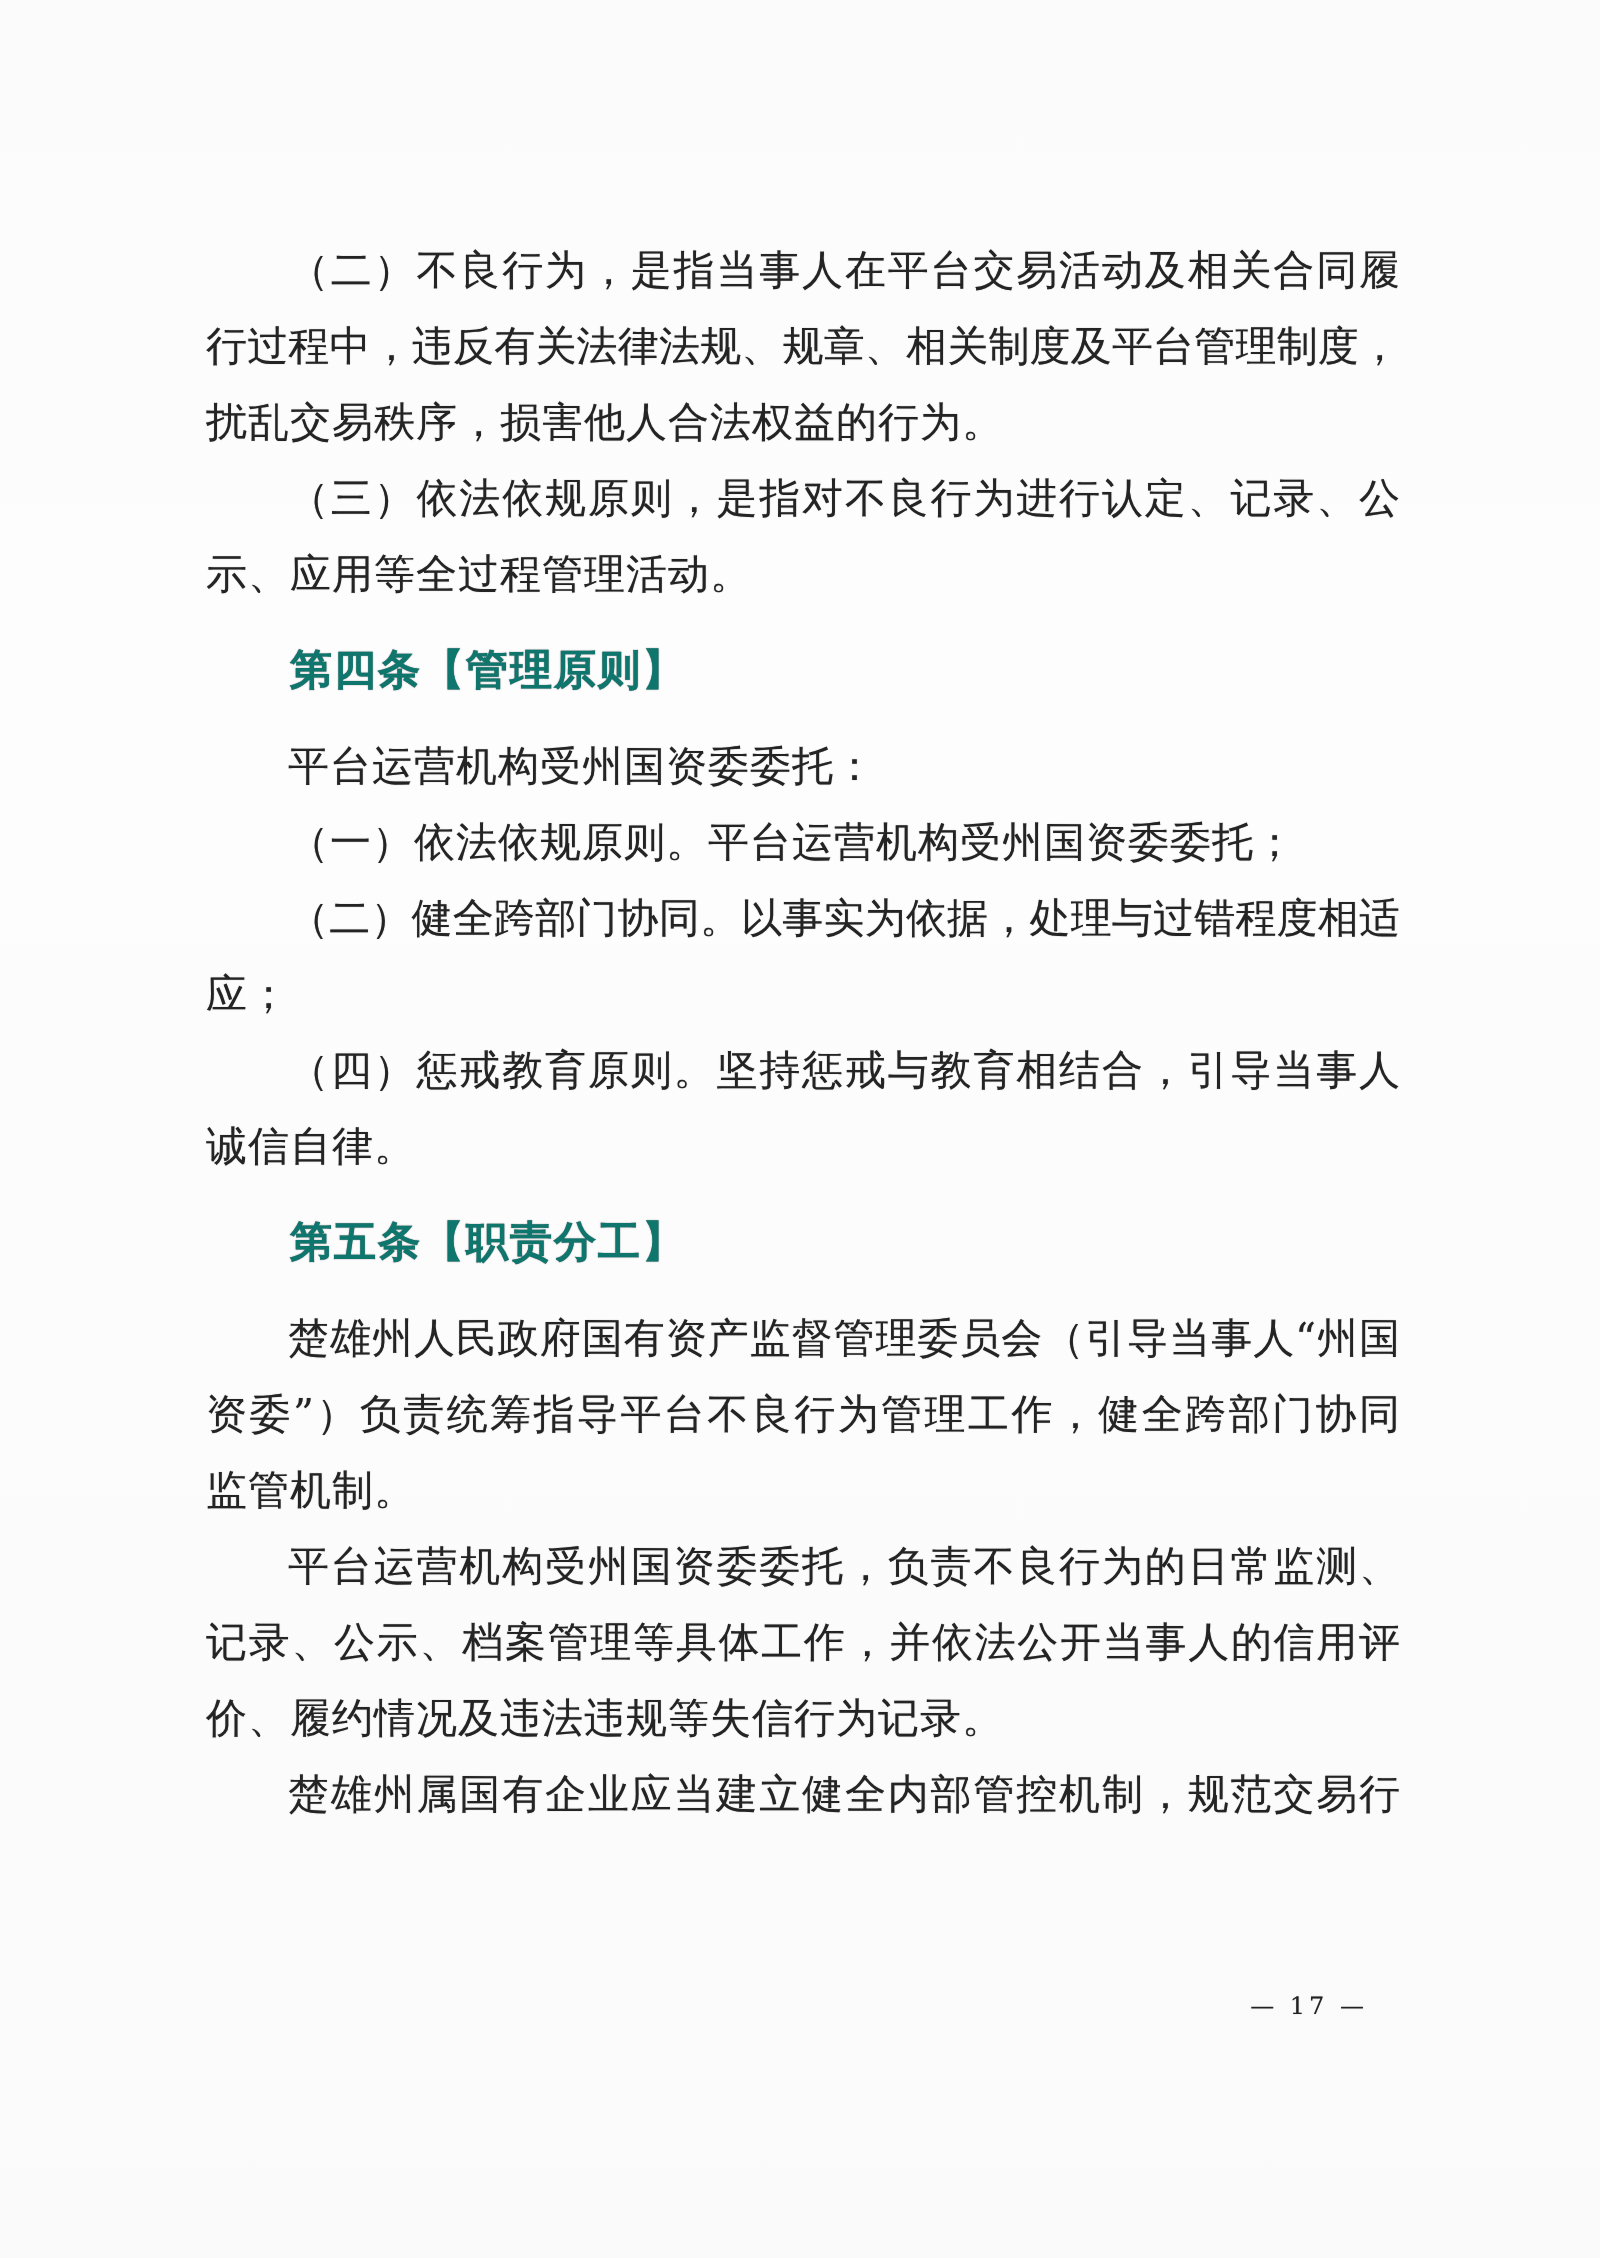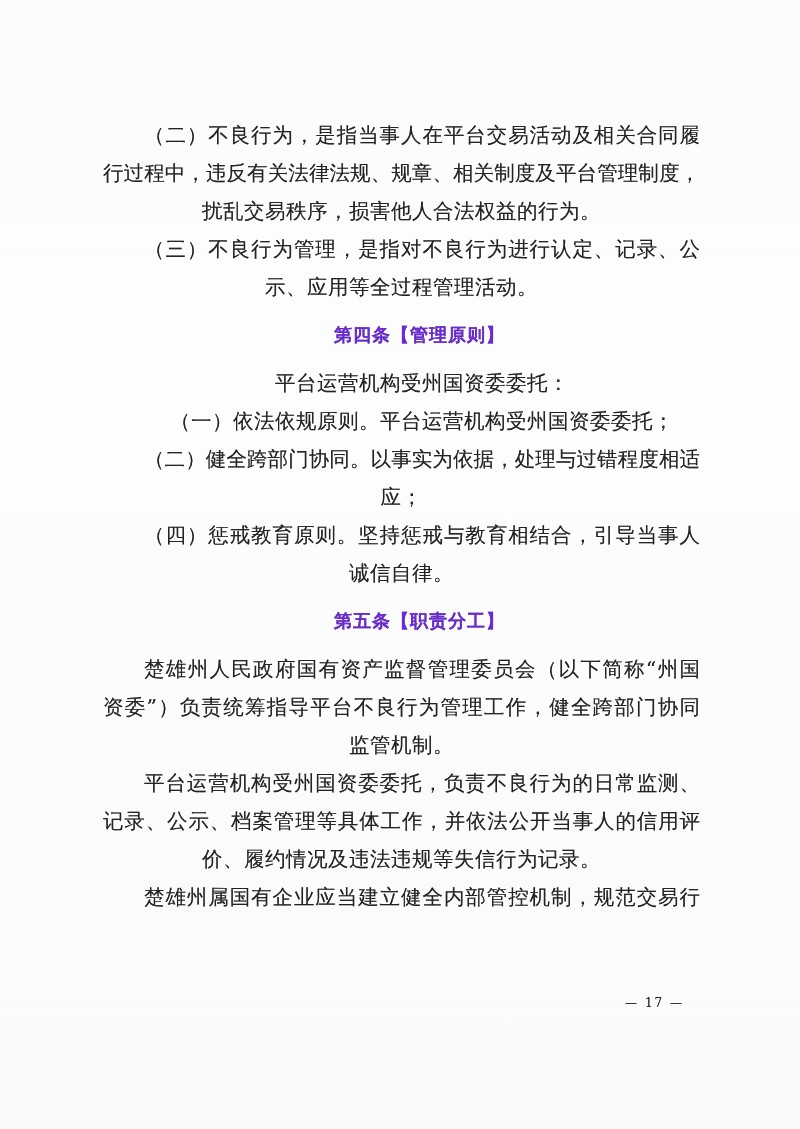--- a/index.html
+++ b/index.html
@@ -28,37 +28,37 @@
     left: 103px; top: 116px;
     width: 597px;
   }
   .block { margin: 0; }
   .block.heading { margin-top: 10px; margin-bottom: 10px; }
   .line {
     font-size: 20.5px;
     line-height: 38px;
     height: 38px;
     white-space: nowrap;
-    text-align: center;
+    text-align: left;
     color: #242424;
     text-shadow: 0 0 0.5px rgba(20,20,20,0.45);
     letter-spacing: 0.5px;
   }
   .line.indent { text-indent: 2em; }
   .line.fill {
     white-space: normal;
     overflow: hidden;
     text-align: justify;
     text-align-last: justify;
     letter-spacing: 0;
   }
   .block.heading .line {
     font-weight: 700;
-    font-size: 18px;
-    color: #6d28d9;
+    font-size: 21px;
+    color: #0f766e;
     text-shadow: 0 0 0.6px rgba(0,0,0,0.6);
     letter-spacing: 1px;
   }
   .footer-page-number {
     position: absolute;
     top: 990px;
     right: 116px;
     font-size: 12px;
     line-height: 26px;
     color: #222222;
@@ -70,21 +70,21 @@
 <body>
 
 <div class="page">
   <div class="content" id="doc-content">
       <div class="block body">
         <div class="line indent fill">（二）不良行为，是指当事人在平台交易活动及相关合同履</div>
         <div class="line fill">行过程中，违反有关法律法规、规章、相关制度及平台管理制度，</div>
         <div class="line">扰乱交易秩序，损害他人合法权益的行为。</div>
       </div>
       <div class="block body">
-        <div class="line indent fill">（三）不良行为管理，是指对不良行为进行认定、记录、公</div>
+        <div class="line indent fill">（三）依法依规原则，是指对不良行为进行认定、记录、公</div>
         <div class="line">示、应用等全过程管理活动。</div>
       </div>
       <div class="block heading">
         <div class="line indent">第四条【管理原则】</div>
       </div>
       <div class="block body">
         <div class="line indent">平台运营机构受州国资委委托：</div>
       </div>
       <div class="block body">
         <div class="line indent">（一）依法依规原则。平台运营机构受州国资委委托；</div>
@@ -94,21 +94,21 @@
         <div class="line">应；</div>
       </div>
       <div class="block body">
         <div class="line indent fill">（四）惩戒教育原则。坚持惩戒与教育相结合，引导当事人</div>
         <div class="line">诚信自律。</div>
       </div>
       <div class="block heading">
         <div class="line indent">第五条【职责分工】</div>
       </div>
       <div class="block body">
-        <div class="line indent fill">楚雄州人民政府国有资产监督管理委员会（以下简称“州国</div>
+        <div class="line indent fill">楚雄州人民政府国有资产监督管理委员会（引导当事人“州国</div>
         <div class="line fill">资委”）负责统筹指导平台不良行为管理工作，健全跨部门协同</div>
         <div class="line">监管机制。</div>
       </div>
       <div class="block body">
         <div class="line indent fill">平台运营机构受州国资委委托，负责不良行为的日常监测、</div>
         <div class="line fill">记录、公示、档案管理等具体工作，并依法公开当事人的信用评</div>
         <div class="line">价、履约情况及违法违规等失信行为记录。</div>
       </div>
       <div class="block body">
         <div class="line indent fill">楚雄州属国有企业应当建立健全内部管控机制，规范交易行</div>

